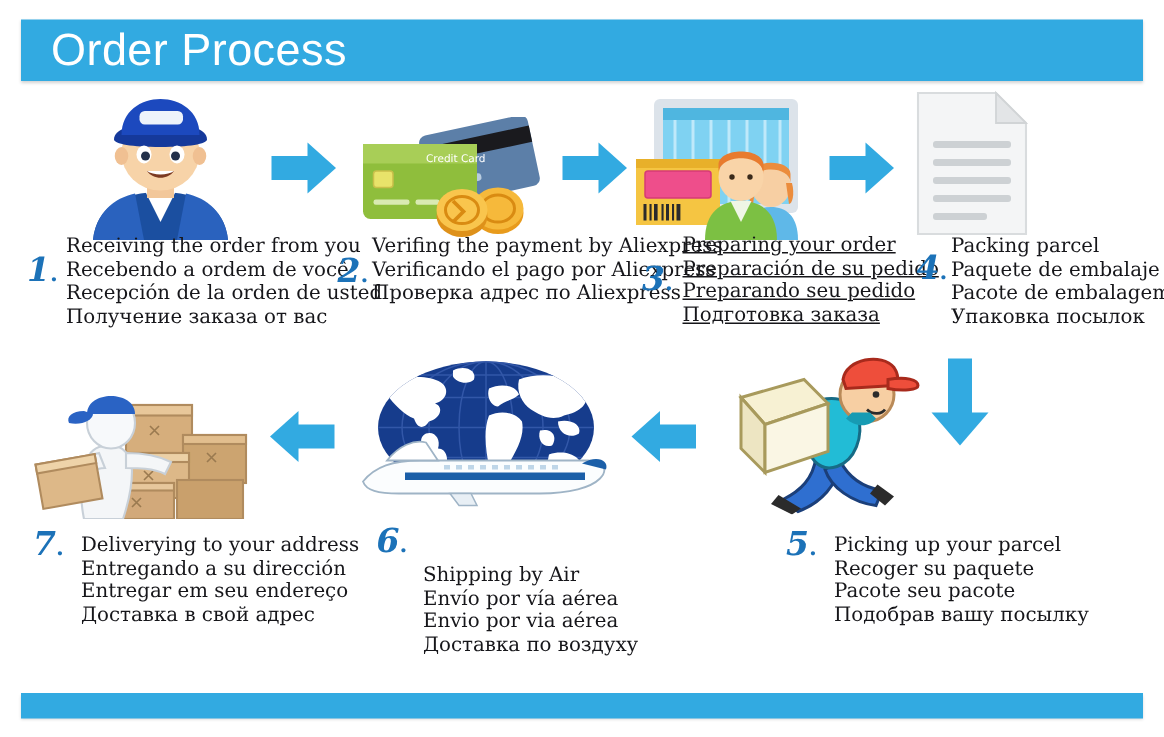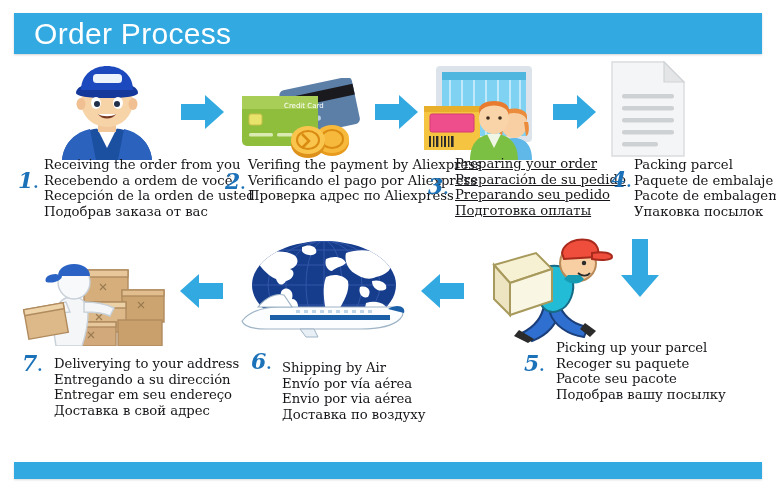--- a/index.html
+++ b/index.html
@@ -212,40 +212,40 @@
     </svg>
   </div>
 
   <div class="step-num" style="left:18px;top:169px;">
     <span>1</span><span class="dot">.</span>
   </div>
   <div class="lines" style="left:44px;top:157px;">
     <div>Receiving the order from you</div>
     <div>Recebendo a ordem de você</div>
     <div>Recepción de la orden de usted</div>
-    <div>Подобрав заказа от вас</div>
+    <div>Получение заказа от вас</div>
   </div>
 
   <div class="step-num" style="left:225px;top:170px;">
     <span>2</span><span class="dot">.</span>
   </div>
   <div class="lines" style="left:248px;top:157px;">
     <div>Verifing the payment by Aliexpress</div>
     <div>Verificando el pago por Aliexpress</div>
     <div>Проверка адрес по Aliexpress</div>
   </div>
 
   <div class="step-num" style="left:428px;top:175px;">
     <span>3</span><span class="dot">.</span>
   </div>
   <div class="lines" style="left:455px;top:156px;text-decoration:underline;">
     <div>Preparing your order</div>
     <div>Preparación de su pedido</div>
     <div>Preparando seu pedido</div>
-    <div>Подготовка оплаты</div>
+    <div>Подготовка заказа</div>
   </div>
 
   <div class="step-num" style="left:611px;top:168px;">
     <span>4</span><span class="dot">.</span>
   </div>
   <div class="lines" style="left:634px;top:157px;">
     <div>Packing parcel</div>
     <div>Paquete de embalaje</div>
     <div>Pacote de embalagem</div>
     <div>Упаковка посылок</div>
@@ -400,31 +400,31 @@
   <div class="lines" style="left:54px;top:356px;">
     <div>Deliverying to your address</div>
     <div>Entregando a su dirección</div>
     <div>Entregar em seu endereço</div>
     <div>Доставка в свой адрес</div>
   </div>
 
   <div class="step-num" style="left:251px;top:350px;">
     <span>6</span><span class="dot">.</span>
   </div>
-  <div class="lines" style="left:282px;top:360px;">
+  <div class="lines" style="left:282px;top:376px;">
     <div>Shipping by Air</div>
     <div>Envío por vía aérea</div>
     <div>Envio por via aérea</div>
     <div>Доставка по воздуху</div>
   </div>
 
   <div class="step-num" style="left:524px;top:352px;">
     <span>5</span><span class="dot">.</span>
   </div>
-  <div class="lines" style="left:556px;top:340px;">
+  <div class="lines" style="left:556px;top:356px;">
     <div>Picking up your parcel</div>
     <div>Recoger su paquete</div>
     <div>Pacote seu pacote</div>
     <div>Подобрав вашу посылку</div>
   </div>
 
   <div class="footer-bar"></div>
 
 </div>
 

